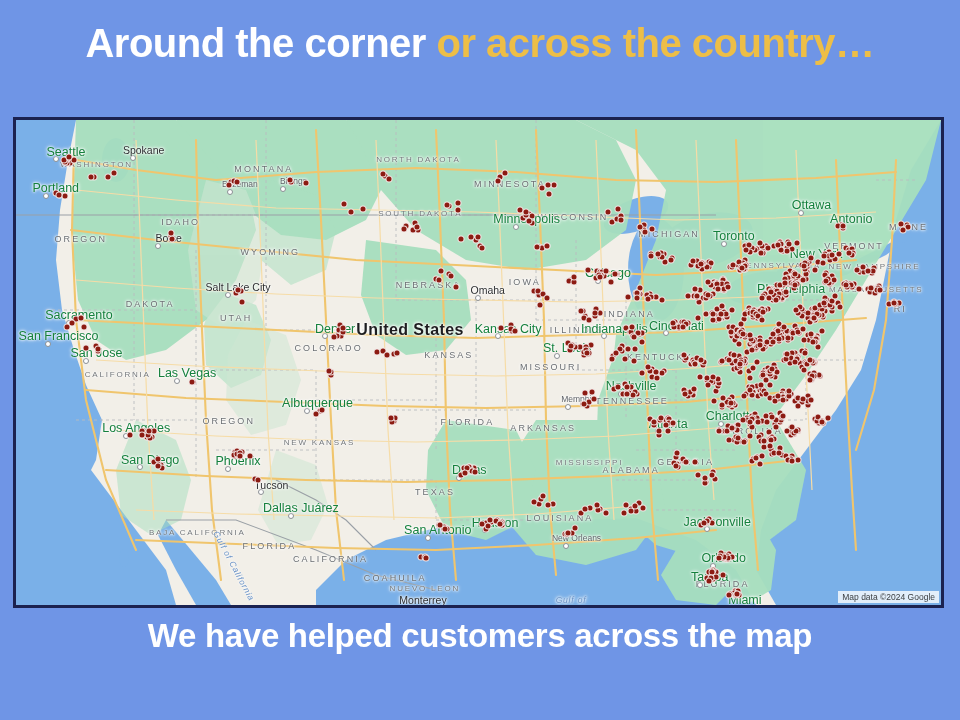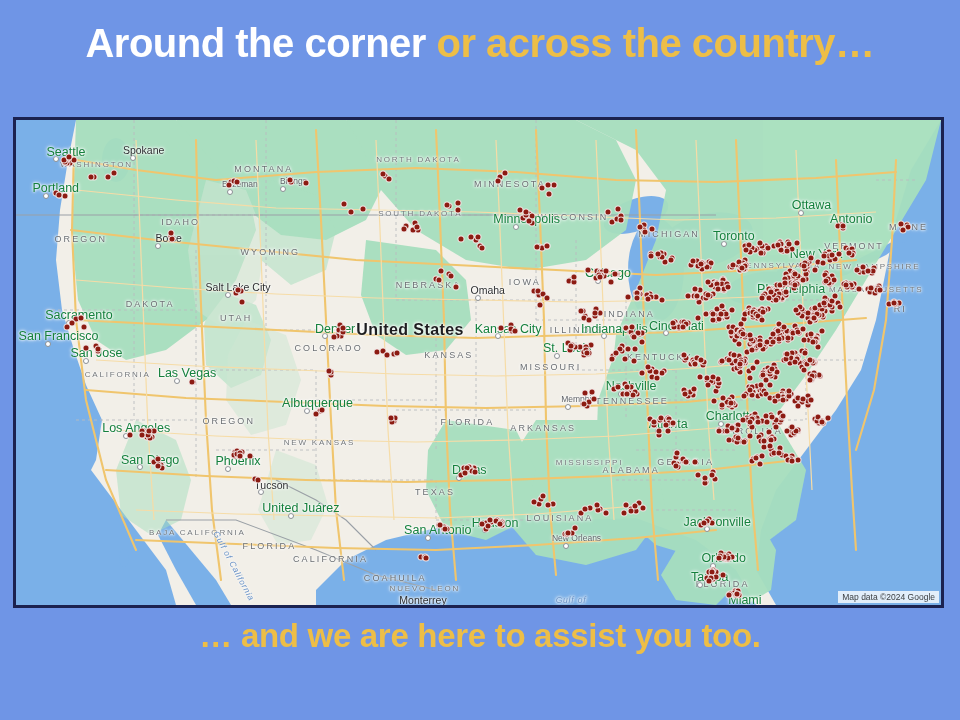--- a/index.html
+++ b/index.html
@@ -293,21 +293,21 @@
         <div class="lbl bigcity" style="left: 13%; top: 63.5%;">Los Angeles</div>
         <div class="cmark" style="left: 13.4%; top: 71.6%;"></div>
         <div class="lbl bigcity" style="left: 14.5%; top: 70%;">San Diego</div>
         <div class="cmark" style="left: 22.9%; top: 71.9%;"></div>
         <div class="lbl bigcity" style="left: 24%; top: 70.3%;">Phoenix</div>
         <div class="cmark" style="left: 26.5%; top: 76.8%;"></div>
         <div class="lbl city" style="left: 27.6%; top: 75.2%;">Tucson</div>
         <div class="cmark" style="left: 31.5%; top: 60%;"></div>
         <div class="lbl bigcity" style="left: 32.6%; top: 58.4%;">Albuquerque</div>
         <div class="cmark" style="left: 29.7%; top: 81.6%;"></div>
-        <div class="lbl bigcity" style="left: 30.8%; top: 80%;">United Juárez</div>
+        <div class="lbl bigcity" style="left: 30.8%; top: 80%;">Dallas Juárez</div>
         <div class="cmark" style="left: 54.1%; top: 22%;"></div>
         <div class="lbl bigcity" style="left: 55.2%; top: 20.4%;">Minneapolis</div>
         <div class="cmark" style="left: 49.9%; top: 36.6%;"></div>
         <div class="lbl city" style="left: 51%; top: 35%;">Omaha</div>
         <div class="cmark" style="left: 52.1%; top: 44.6%;"></div>
         <div class="lbl bigcity" style="left: 53.2%; top: 43%;">Kansas City</div>
         <div class="cmark" style="left: 58.5%; top: 48.6%;"></div>
         <div class="lbl bigcity" style="left: 59.6%; top: 47%;">St. Louis</div>
         <div class="cmark" style="left: 62.9%; top: 33.1%;"></div>
         <div class="lbl bigcity" style="left: 64%; top: 31.5%;">Chicago</div>
@@ -1561,14 +1561,14 @@
         <div class="dot" style="left: 66.6467%; top: 42.7408%;"></div>
         <div class="dot" style="left: 67.2663%; top: 43.9239%;"></div>
         <div class="dot" style="left: 66.8531%; top: 44.7482%;"></div>
       </div>
 
     <div class="attrib">Map data ©2024 Google</div>
   </div>
 </div>
 
 <div class="footer">
-  <div class="foot-line foot-gold">… and we are here to assist you too.</div>
+  <div class="foot-line foot-white">We have helped customers across the map</div>
 </div>
 
 </body></html>

